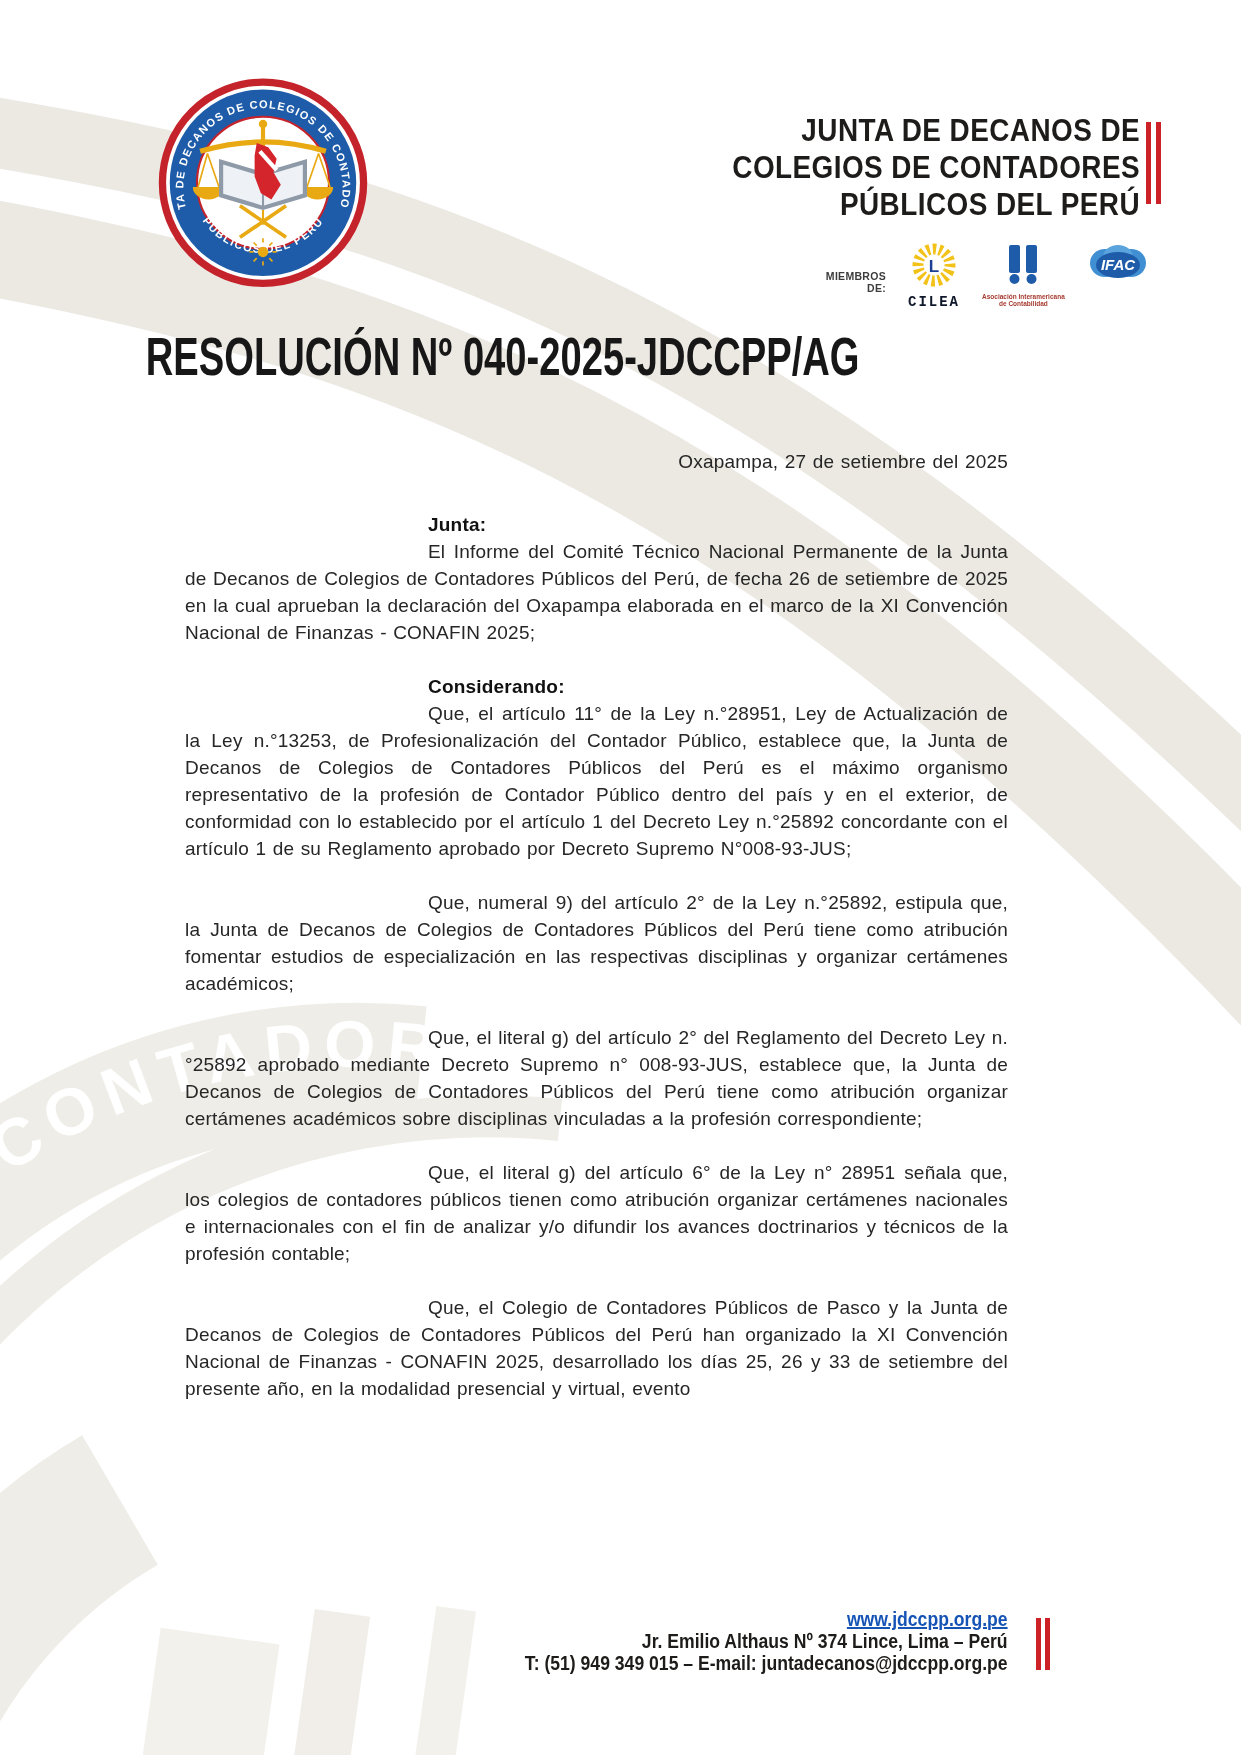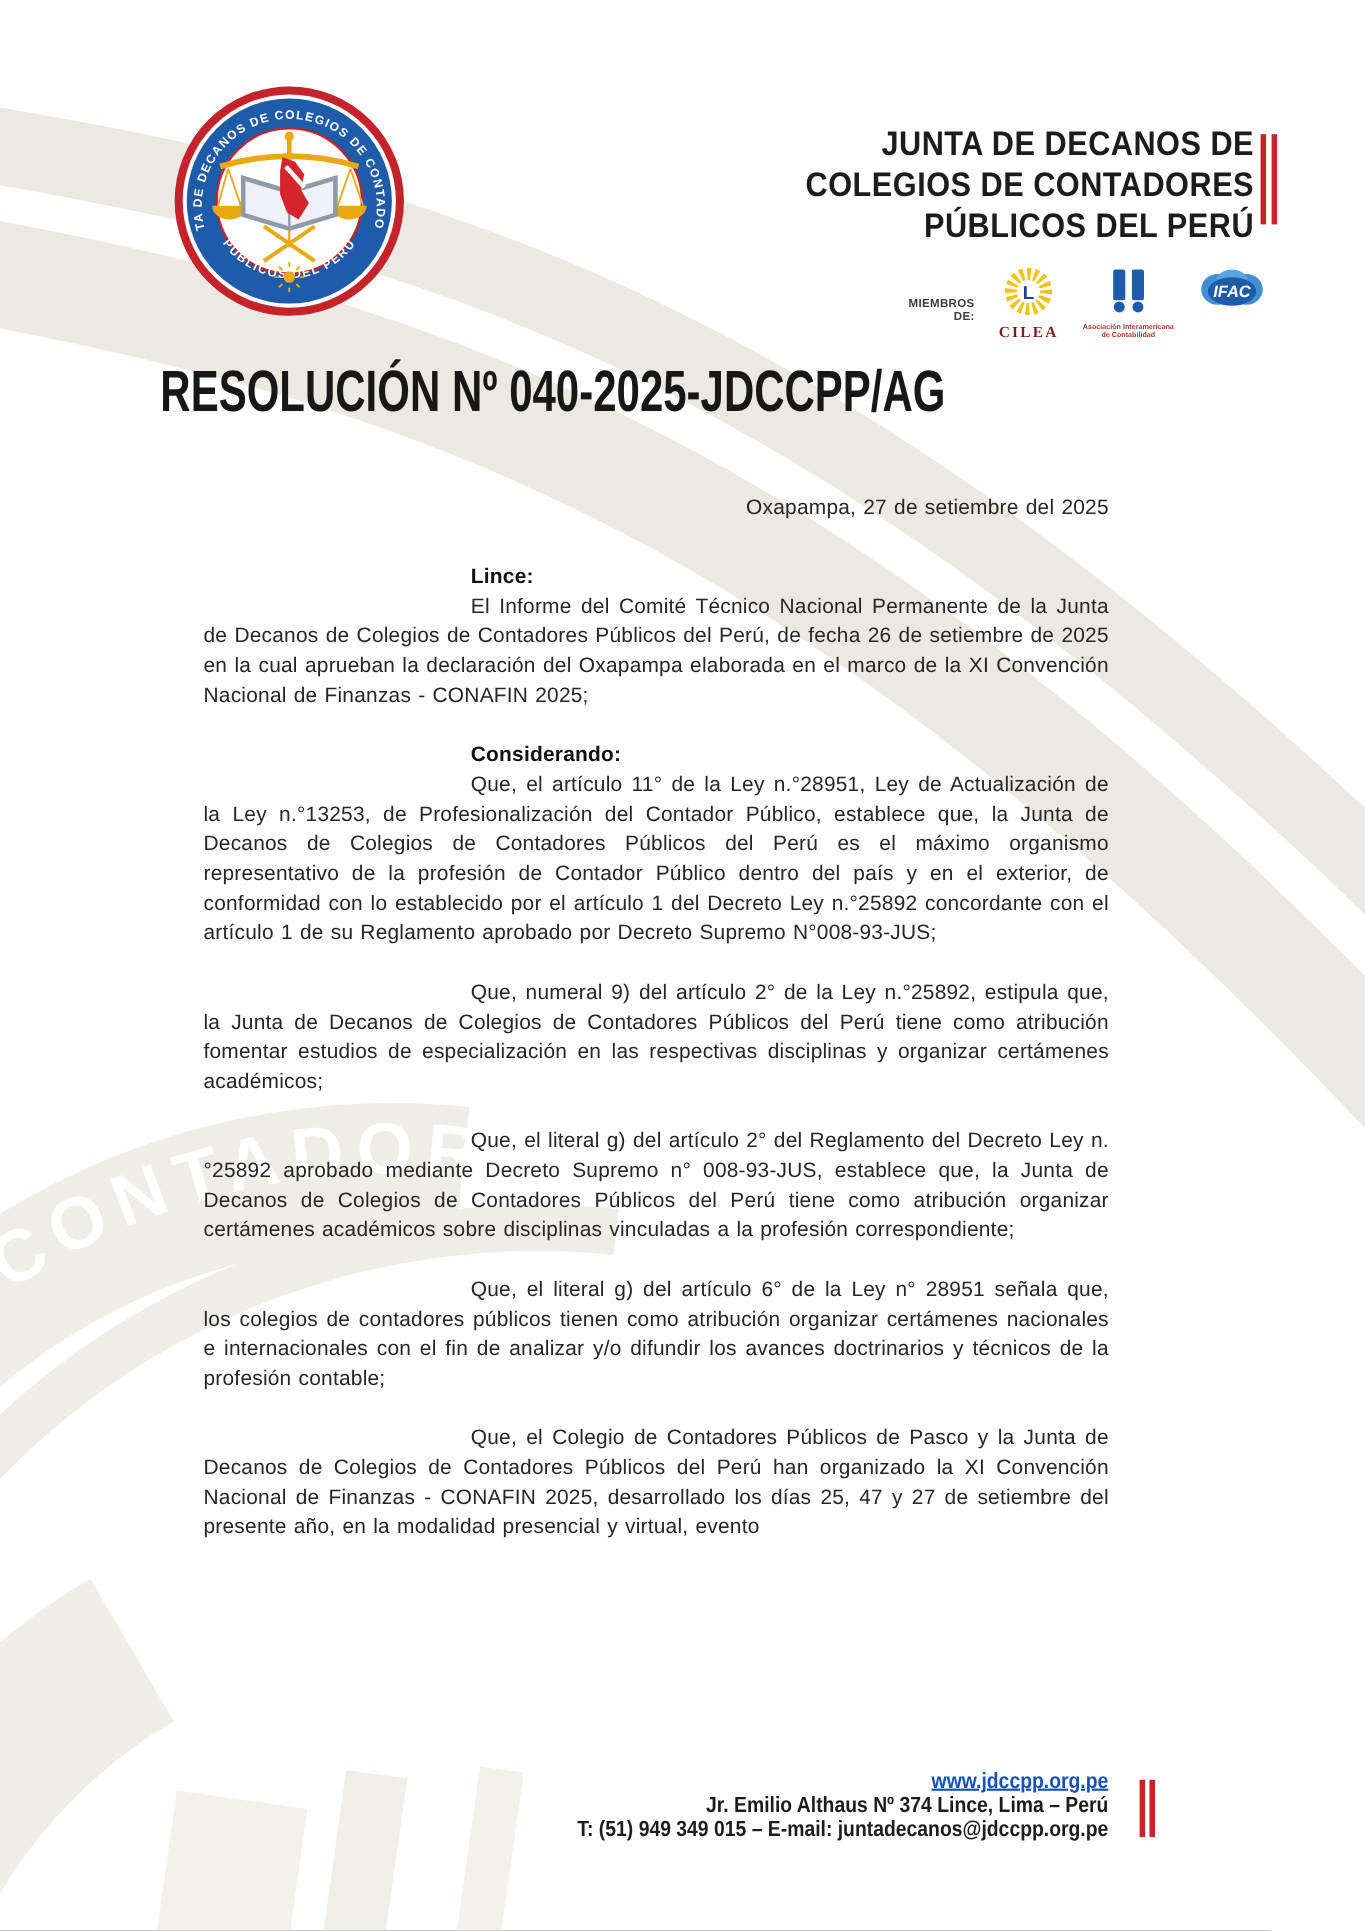--- a/index.html
+++ b/index.html
@@ -19,21 +19,21 @@
   }
   .hdr-bars{top:122px;left:1146px;display:flex;gap:5px;}
   .hdr-bars .vbar{width:5px;height:82px;background:#cc2127;}
 
   .members-row{top:243px;left:800px;width:360px;display:flex;align-items:flex-start;}
   .members-label{
     margin-top:27px;width:86px;text-align:right;font-size:10.5px;font-weight:700;
     color:#3c3c3c;line-height:12px;letter-spacing:.3px;
   }
   .member-logo{margin-left:22px;text-align:center;}
-  .cilea-caption{font-family:Liberation Serif, serif;font-weight:700;color:#7f1d1d;font-size:14px;letter-spacing:2px;margin-top:-1px;}
+  .cilea-caption{font-family:Liberation Mono, monospace;font-weight:700;color:#0f172a;font-size:14px;letter-spacing:2px;margin-top:-1px;}
   .aic-caption{font-size:6.5px;line-height:7px;color:#a63b30;font-weight:700;margin-top:2px;}
 
   
   .doc-title-wrap{top:326px;left:0;width:1005px;text-align:center;}
   .doc-title{
     display:inline-block;font-weight:700;font-size:53px;color:#171717;
     transform:scaleX(.72);transform-origin:50% 50%;letter-spacing:0;white-space:nowrap;
   }
   .doc-body{
     top:448px;left:185px;width:823px;font-size:19px;line-height:27px;color:#262626;
@@ -171,29 +171,29 @@
     </div>
   </div>
 
   <div class="z doc-title-wrap">
     <span class="doc-title">RESOLUCIÓN Nº 040-2025-JDCCPP/AG</span>
   </div>
 
   <div class="z doc-body">
     <div class="dateline">Oxapampa, 27 de setiembre del 2025</div>
 
-    <p class="lead">Lince:</p>
+    <p class="lead">Junta:</p>
     <p>El Informe del Comité Técnico Nacional Permanente de la Junta de Decanos de Colegios de Contadores Públicos del Perú, de fecha 26 de setiembre de 2025 en la cual aprueban la declaración del Oxapampa elaborada en el marco de la XI Convención Nacional de Finanzas - CONAFIN 2025;</p>
 
     <p class="lead">Considerando:</p>
     <p>Que, el artículo 11° de la Ley n.°28951, Ley de Actualización de la Ley n.°13253, de Profesionalización del Contador Público, establece que, la Junta de Decanos de Colegios de Contadores Públicos del Perú es el máximo organismo representativo de la profesión de Contador Público dentro del país y en el exterior, de conformidad con lo establecido por el artículo 1 del Decreto Ley n.°25892 concordante con el artículo 1 de su Reglamento aprobado por Decreto Supremo N°008-93-JUS;</p>
     <p>Que, numeral 9) del artículo 2° de la Ley n.°25892, estipula que, la Junta de Decanos de Colegios de Contadores Públicos del Perú tiene como atribución fomentar estudios de especialización en las respectivas disciplinas y organizar certámenes académicos;</p>
     <p>Que, el literal g) del artículo 2° del Reglamento del Decreto Ley n.°25892 aprobado mediante Decreto Supremo n° 008-93-JUS, establece que, la Junta de Decanos de Colegios de Contadores Públicos del Perú tiene como atribución organizar certámenes académicos sobre disciplinas vinculadas a la profesión correspondiente;</p>
     <p>Que, el literal g) del artículo 6° de la Ley n° 28951 señala que, los colegios de contadores públicos tienen como atribución organizar certámenes nacionales e internacionales con el fin de analizar y/o difundir los avances doctrinarios y técnicos de la profesión contable;</p>
-    <p class="last">Que, el Colegio de Contadores Públicos de Pasco y la Junta de Decanos de Colegios de Contadores Públicos del Perú han organizado la XI Convención Nacional de Finanzas - CONAFIN 2025, desarrollado los días 25, 47 y 27 de setiembre del presente año, en la modalidad presencial y virtual, evento</p>
+    <p class="last">Que, el Colegio de Contadores Públicos de Pasco y la Junta de Decanos de Colegios de Contadores Públicos del Perú han organizado la XI Convención Nacional de Finanzas - CONAFIN 2025, desarrollado los días 25, 26 y 33 de setiembre del presente año, en la modalidad presencial y virtual, evento</p>
   </div>
 
   <div class="z footer-block">
     <div class="footer-line">
       <a href="#">www.jdccpp.org.pe</a>
     </div>
     <div class="footer-line">Jr. Emilio Althaus Nº 374 Lince, Lima – Perú</div>
     <div class="footer-line">T: (51) 949 349 015  – E-mail: juntadecanos@jdccpp.org.pe</div>
   </div>
   <div class="z ftr-bars">

